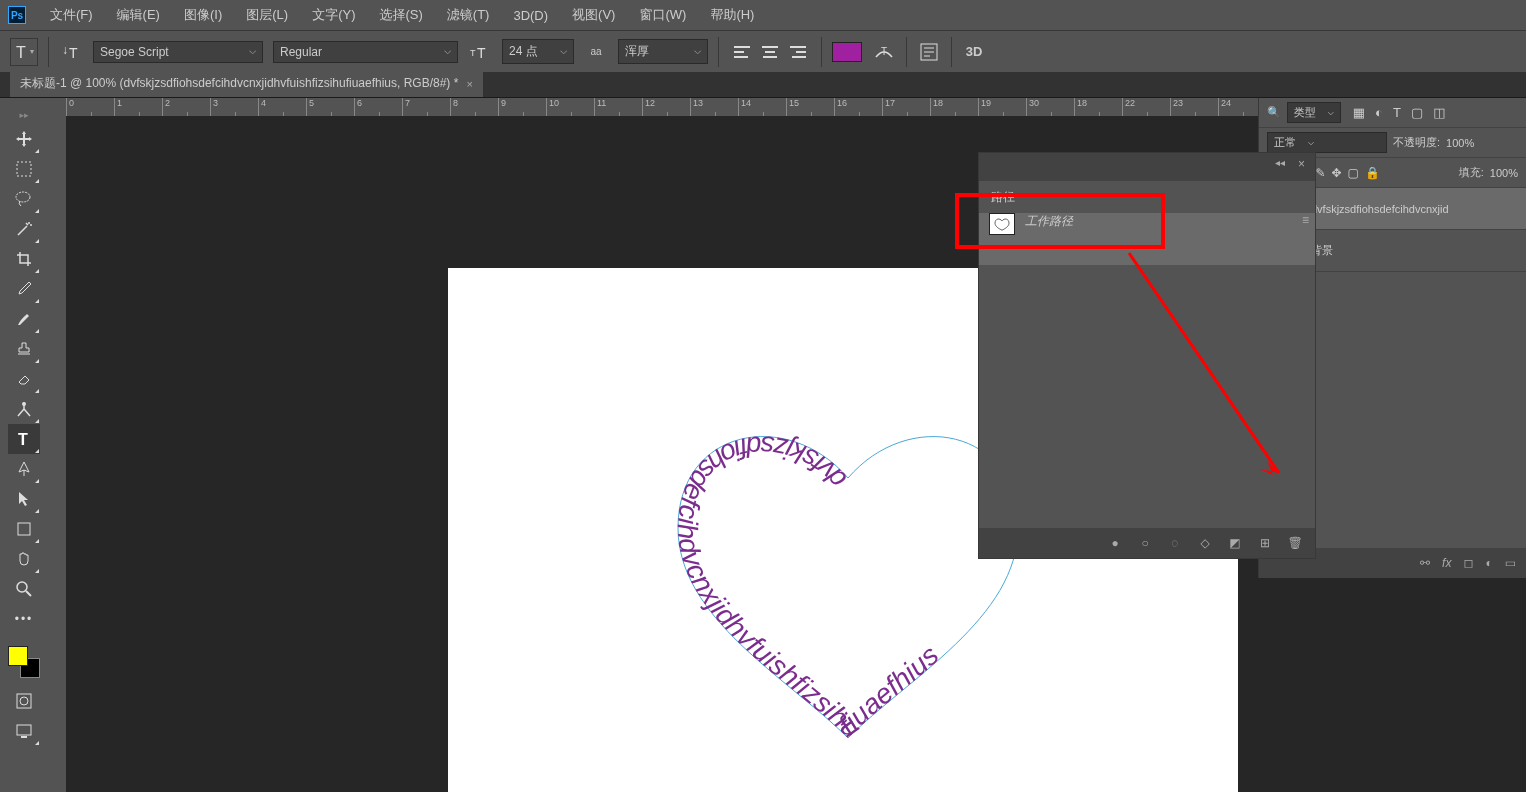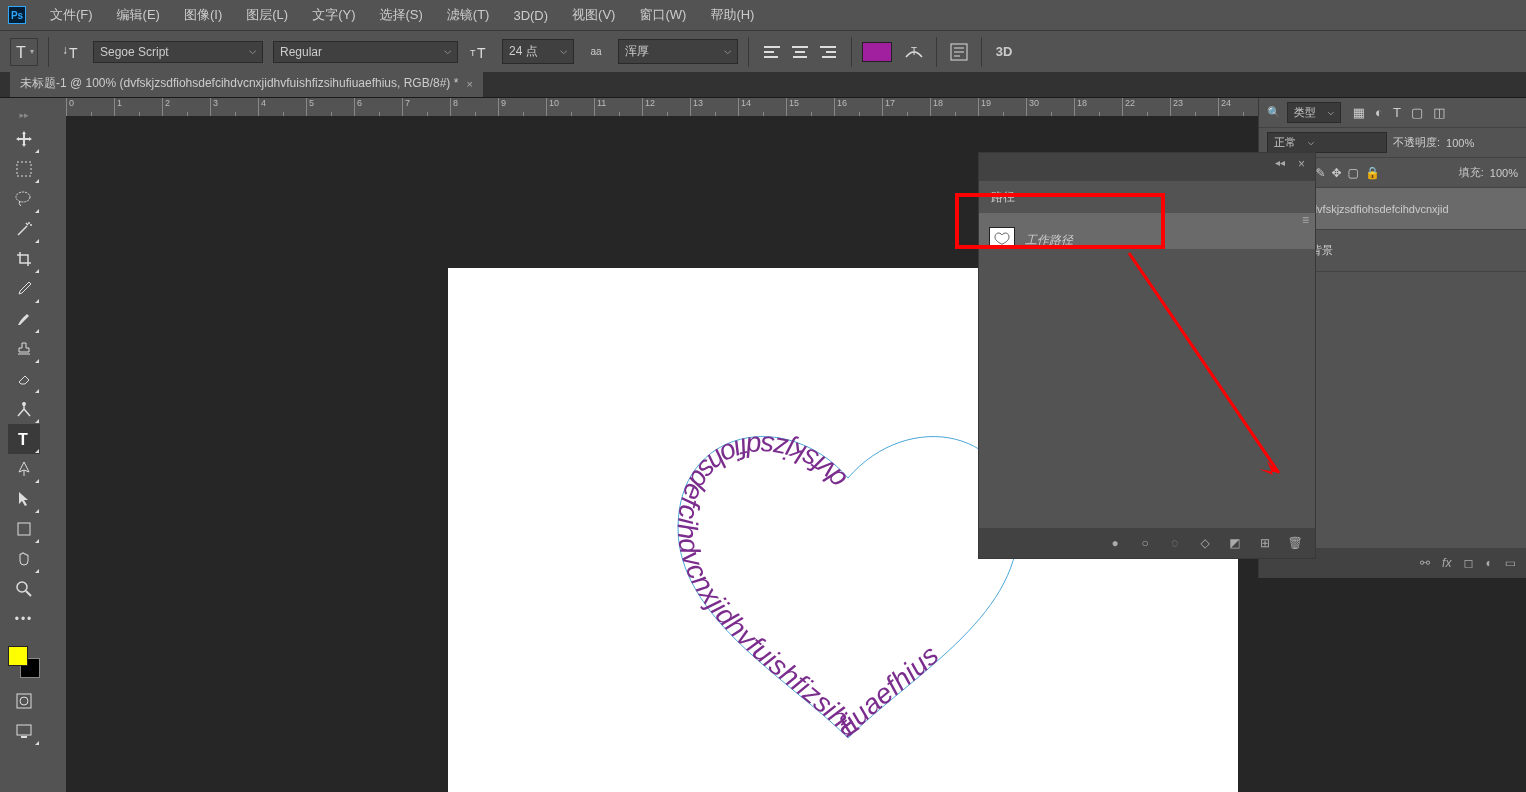--- a/index.html
+++ b/index.html
@@ -51,21 +51,21 @@
 .heart-path { position: absolute; top: 120px; left: 200px; }
 .heart-text { font-family: "Segoe Script", cursive; font-size: 28px; fill: #7b2d8e; font-style: italic; }
 
 
 .paths-panel { position: absolute; top: 152px; left: 978px; width: 338px; height: 407px; background: #535353; border: 1px solid #383838; z-index: 50; }
 .panel-tab-row { height: 28px; background: #424242; display: flex; align-items: center; position: relative; }
 .panel-collapse { position: absolute; right: 30px; top: 4px; color: #aaa; cursor: pointer; font-size: 10px; }
 .panel-close { position: absolute; right: 10px; top: 4px; color: #aaa; cursor: pointer; font-size: 12px; }
 .panel-tab { padding: 6px 12px; background: #535353; font-size: 12px; }
 .panel-menu { position: absolute; right: 6px; top: 32px; color: #aaa; cursor: pointer; }
-.path-item { height: 36px; display: flex; align-items: flex-end; padding: 0 10px; gap: 10px; }
+.path-item { height: 52px; display: flex; align-items: flex-start; padding: 0 10px; gap: 10px; }
 .path-item.selected { background: #6a6a6a; }
 .path-thumb { width: 26px; height: 22px; background: #fff; border: 1px solid #222; display: flex; align-items: center; justify-content: center; }
 .path-thumb svg { width: 16px; height: 14px; }
 .path-name { font-style: italic; font-size: 12px; }
 .highlight-box { position: absolute; top: 40px; left: -24px; width: 210px; height: 56px; border: 4px solid #ff0000; pointer-events: none; z-index: 60; }
 .red-arrow { position: absolute; top: 90px; left: 140px; width: 180px; height: 250px; pointer-events: none; z-index: 59; }
 .panel-bottom { position: absolute; bottom: 0; left: 0; right: 0; height: 30px; background: #424242; display: flex; align-items: center; justify-content: flex-end; gap: 14px; padding: 0 12px; }
 .panel-bottom .picon { width: 16px; height: 16px; display: flex; align-items: center; justify-content: center; cursor: pointer; color: #aaa; }
 
 
@@ -131,21 +131,21 @@
         <text x="7" y="16" font-size="14" fill="#ddd">T</text>
       </svg>
   </div>
   <div class="dropdown" style="width:72px">
     <span>24 点</span>
       <span class="caret">⌵</span>
   </div>
   <div class="opt-icon">
       <span style="font-size:10px">aa</span>
     </div>
-  <div class="dropdown" style="width:120px">
+  <div class="dropdown" style="width:90px">
     <span>浑厚</span>
       <span class="caret">⌵</span>
   </div>
   <div class="divider-v"></div>
   <div class="align-group">
     <div class="align-btn">
         <svg width="16" height="14">
           <line x1="0" y1="2" x2="16" y2="2" stroke-width="2"></line>
           <line x1="0" y1="7" x2="10" y2="7" stroke-width="2"></line>
           <line x1="0" y1="12" x2="14" y2="12" stroke-width="2"></line>

